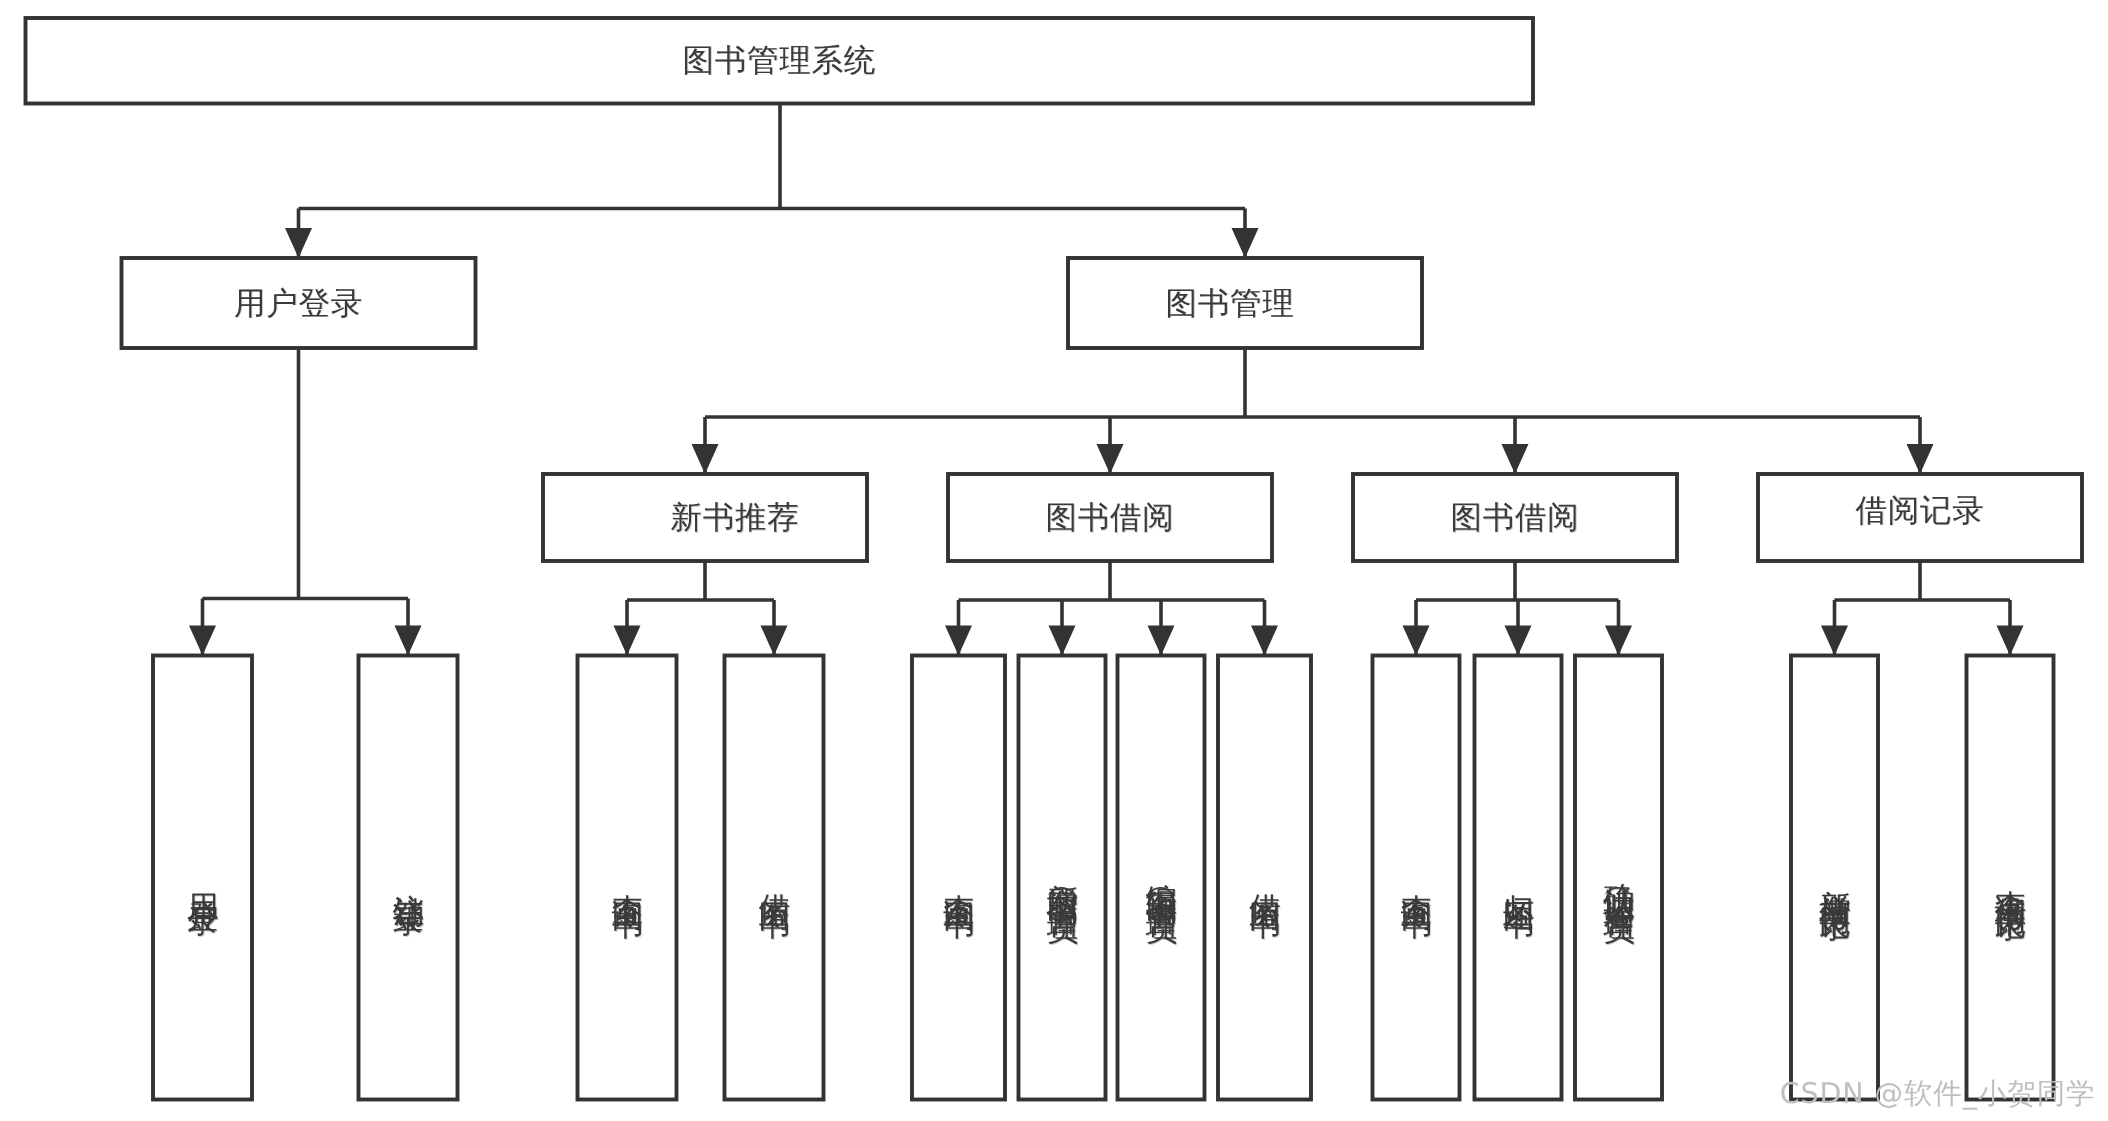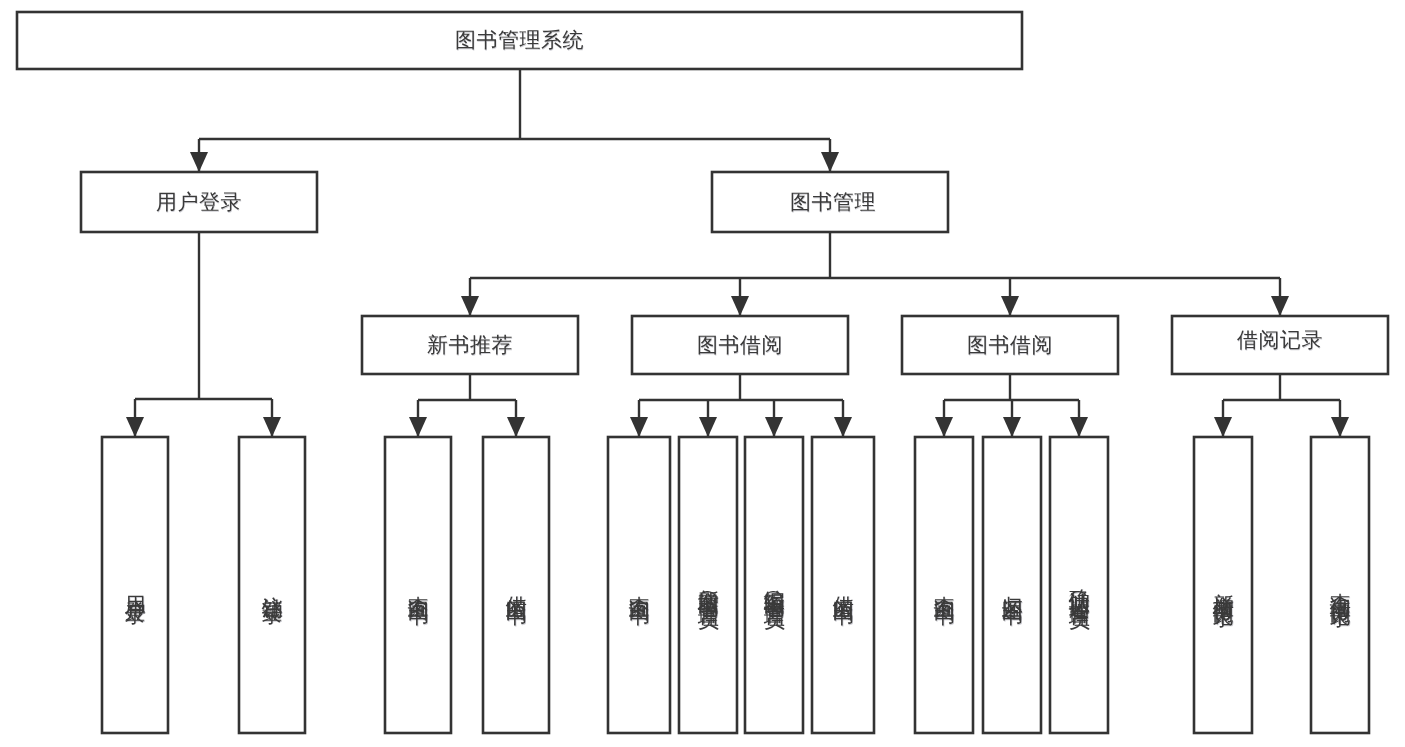--- a/index.html
+++ b/index.html
@@ -167,33 +167,34 @@
         <rect x="983" y="437" width="58" height="296" class="node-rect"></rect>
         <rect x="1050" y="437" width="58" height="296" class="node-rect"></rect>
         <rect x="1194" y="437" width="58" height="296" class="node-rect"></rect>
         <rect x="1311" y="437" width="58" height="296" class="node-rect"></rect>
       </g>
   </svg>
 
   <div id="labels-layer">
       <div class="node-label" style="left: 17px; top: 12px; width: 1005px; height: 57px;">图书管理系统</div>
       <div class="node-label" style="left: 81px; top: 172px; width: 236px; height: 60px;">用户登录</div>
-      <div class="node-label" style="left: 712px; top: 172px; width: 216px; height: 60px; padding-left: 13px;">图书管理</div>
-      <div class="node-label" style="left: 362px; top: 316px; width: 216px; height: 58px;">新书推荐</div>
+      <div class="node-label" style="left: 712px; top: 172px; width: 216px; height: 60px;">图书管理</div>
+      <div class="node-label" style="left: 382px; top: 316px; width: 216px; height: 58px;">新书推荐</div>
       <div class="node-label" style="left: 632px; top: 316px; width: 216px; height: 58px;">图书借阅</div>
       <div class="node-label" style="left: 902px; top: 316px; width: 216px; height: 58px;">图书借阅</div>
       <div class="node-label" style="left: 1172px; top: 316px; width: 216px; height: 48px;">借阅记录</div>
       <div class="node-label vertical" style="left: 102px; top: 437px; width: 66px; height: 296px;">用户登录</div>
       <div class="node-label vertical" style="left: 239px; top: 437px; width: 66px; height: 296px;">注销登录</div>
       <div class="node-label vertical" style="left: 385px; top: 437px; width: 66px; height: 296px;">查询图书</div>
       <div class="node-label vertical" style="left: 483px; top: 437px; width: 66px; height: 296px;">借阅图书</div>
       <div class="node-label vertical" style="left: 608px; top: 437px; width: 62px; height: 296px;">查询图书</div>
       <div class="node-label vertical" style="left: 679px; top: 437px; width: 58px; height: 296px;">新增图书（管理员）</div>
       <div class="node-label vertical" style="left: 745px; top: 437px; width: 58px; height: 296px;">编辑图书（管理员）</div>
       <div class="node-label vertical" style="left: 812px; top: 437px; width: 62px; height: 296px;">借阅图书</div>
       <div class="node-label vertical" style="left: 915px; top: 437px; width: 58px; height: 296px;">查询图书</div>
       <div class="node-label vertical" style="left: 983px; top: 437px; width: 58px; height: 296px;">归还图书</div>
       <div class="node-label vertical" style="left: 1050px; top: 437px; width: 58px; height: 296px;">确认归还（管理员）</div>
       <div class="node-label vertical" style="left: 1194px; top: 437px; width: 58px; height: 296px;">新增借阅记录</div>
       <div class="node-label vertical" style="left: 1311px; top: 437px; width: 58px; height: 296px;">查询借阅记录</div>
     </div>
 
+  <div class="watermark">CSDN @软件_小贺同学</div>
 </div>
 
 </body></html>

